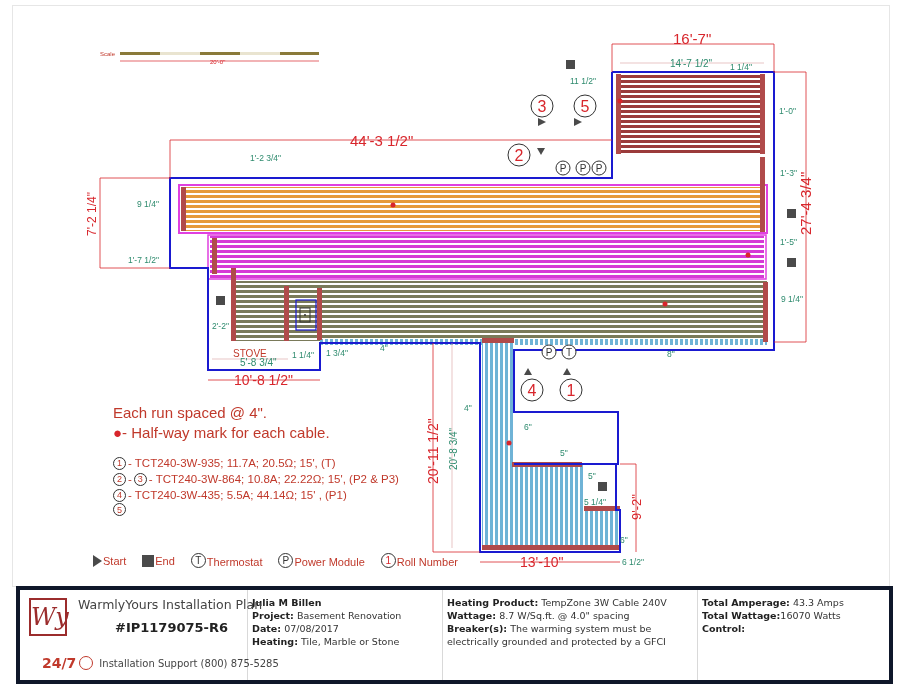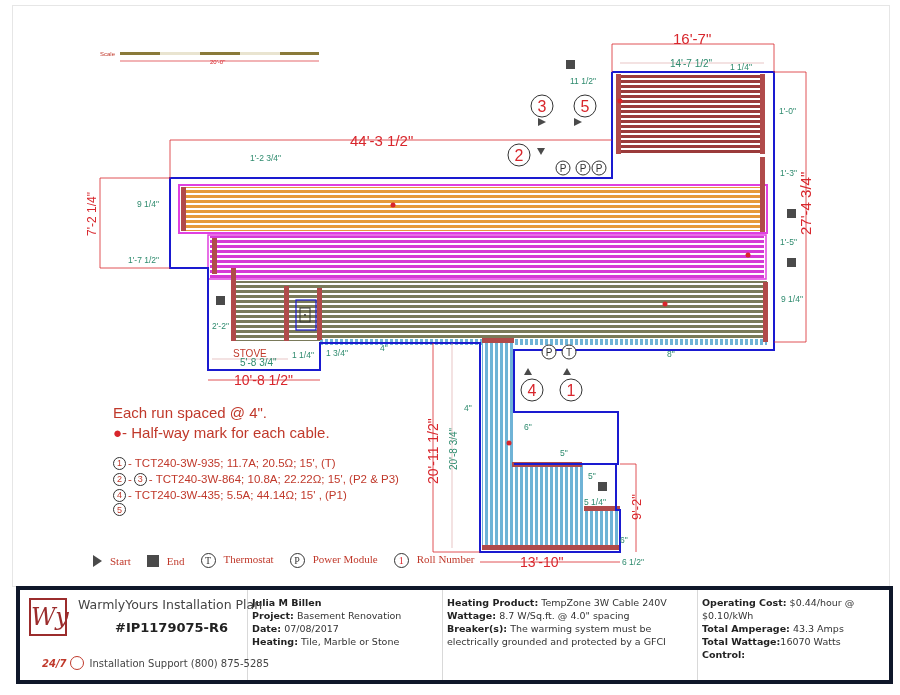--- a/index.html
+++ b/index.html
@@ -8,35 +8,35 @@
   #plan-svg{position:absolute;left:0;top:0;width:900px;height:590px;}
   .dim-red{fill:#d8262c;font-family:"Liberation Sans",sans-serif;}
   .dim-green{fill:#2e8b6e;font-family:"Liberation Sans",sans-serif;}
   .legend-text{fill:#c0392b;font-family:"Liberation Sans",sans-serif;}
   .notes{position:absolute;left:113px;top:403px;color:#c0392b;}
   .notes .big{font-size:15px;line-height:20px;}
   .cables{position:absolute;left:113px;top:455px;font-size:11.5px;line-height:16px;color:#c0392b;}
   .cables .row{display:flex;align-items:center;white-space:nowrap;}
   .circ{display:inline-flex;width:11px;height:11px;border:1px solid #333;border-radius:50%;align-items:center;justify-content:center;font-size:9px;color:#c0392b;margin-right:2px;}
   .keybar{position:absolute;left:93px;top:553px;display:flex;align-items:center;gap:16px;font-size:11px;color:#c0392b;}
-  .keybar .k{display:flex;align-items:flex-start;gap:8px;font-family:Liberation Serif, serif;}
+  .keybar .k{display:flex;align-items:flex-end;gap:1px;}
   .kcirc{display:inline-flex;width:13px;height:13px;border:1px solid #333;border-radius:50%;align-items:center;justify-content:center;font-size:10px;color:#333;}
   .kcirc.red{color:#d8262c;}
   .ksq{width:12px;height:12px;background:#4a4a4a;}
   .ktri{width:0;height:0;border-top:6px solid transparent;border-bottom:6px solid transparent;border-left:9px solid #4a4a4a;border-right:0;position:relative;}
   #footer{position:absolute;left:16px;top:586px;width:869px;height:90px;border:4px solid #0f172a;display:flex;font-family:"DejaVu Sans",sans-serif;color:#333;}
   .fcol{border-right:1px solid #d9d9d9;padding:6px 4px;box-sizing:border-box;font-size:9.5px;line-height:13px;}
   .fcol:last-child{border-right:none;}
   .fcol b{font-weight:bold;color:#222;}
   #brand-col{width:228px;position:relative;}
   #logo{position:absolute;left:9px;top:8px;width:36px;width:38px;height:38px;border:2px solid #9b2c2c;box-sizing:border-box;color:#9b2c2c;font-family:"DejaVu Serif",serif;font-style:italic;font-size:24px;line-height:34px;text-align:center;}
   #brand-title{position:absolute;left:58px;top:8px;font-size:12.5px;color:#444;white-space:nowrap;}
   #brand-id{position:absolute;left:95px;top:31px;font-size:13px;font-weight:bold;color:#222;}
   #support{position:absolute;left:22px;top:66px;font-size:10px;color:#444;white-space:nowrap;display:flex;align-items:center;gap:3px;}
-  #support .s247{color:#c0392b;font-weight:bold;font-size:10px;font-style:italic;}
+  #support .s247{color:#c0392b;font-weight:bold;font-size:14px;}
   #support .clock{width:12px;height:12px;border:1px solid #c0392b;border-radius:50%;display:inline-block;margin-right:3px;}
   #client-col{width:195px;}
   #product-col{width:255px;}
   #cost-col{flex:1;}
 </style>
 </head>
 <body>
 
 <div id="page-frame"></div>
 
@@ -276,18 +276,17 @@
     <div><b>Project:</b> <span>Basement Renovation</span></div>
     <div><b>Date:</b> <span>07/08/2017</span></div>
     <div><b>Heating:</b> <span>Tile, Marble or Stone</span></div>
   </div>
   <div class="fcol" id="product-col">
     <div><b>Heating Product:</b> <span>TempZone 3W Cable 240V</span></div>
     <div><b>Wattage:</b> <span>8.7 W/Sq.ft. @ 4.0" spacing</span></div>
     <div><b>Breaker(s):</b> <span>The warming system must be electrically grounded and protected by a GFCI</span></div>
   </div>
   <div class="fcol" id="cost-col">
-    <div><b>Operating Cost:</b> <span>$0.44/hour @ $0.10/kWh</span></div>
     <div><b>Total Amperage:</b> <span>43.3 Amps</span></div>
     <div><b>Total Wattage:</b><span>16070 Watts</span></div>
     <div><b>Control:</b> <span></span></div>
   </div>
 </div>
 
 </body></html>

